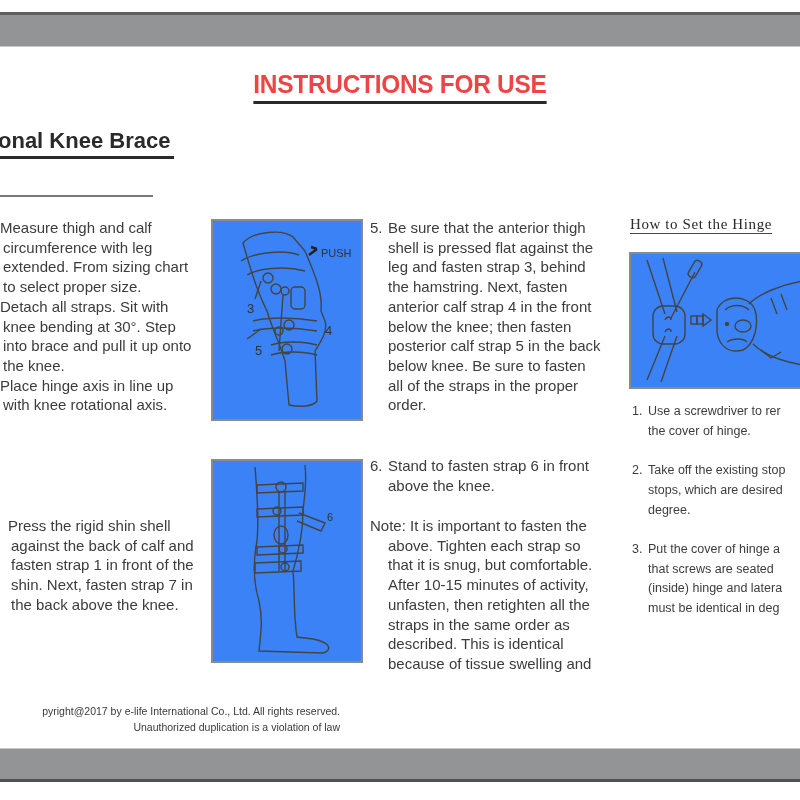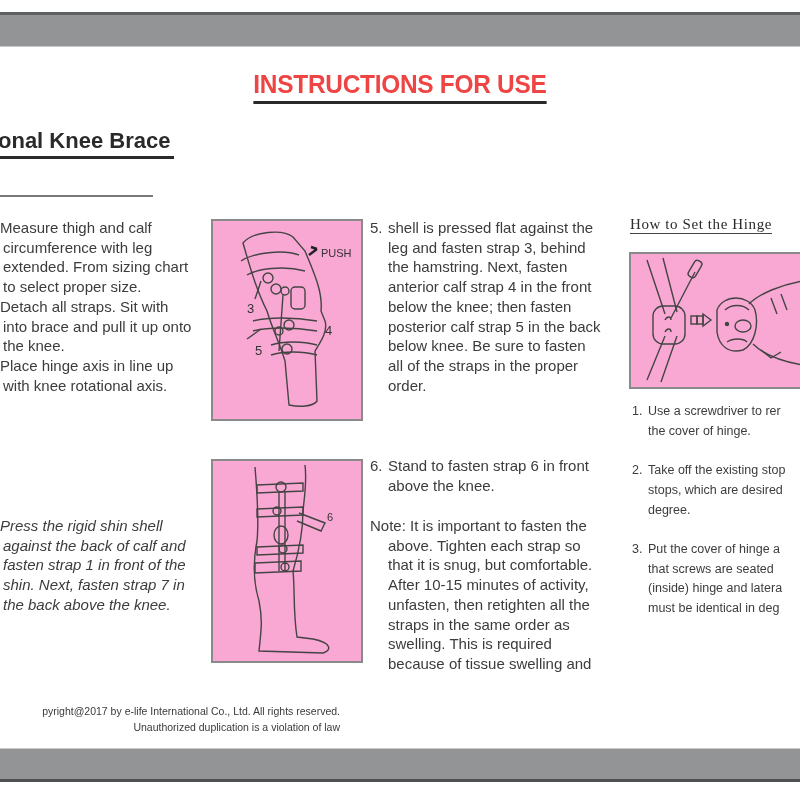--- a/index.html
+++ b/index.html
@@ -32,21 +32,21 @@
     }
 
     .text {
       position: absolute; font-size: 15px; line-height: 19.7px; color: #3c3c3c;
     }
     .text p { margin: 0; }
     .step { position: relative; padding-left: 18px; }
     .step .num { position: absolute; left: 0; top: 0; }
 
     .figure {
-      position: absolute; border: 2px solid #8a8a8a; background: #f9a8d4;
+      position: absolute; border: 2px solid #8a8a8a; background: #3b82f6;
     }
     .figure svg { position: absolute; left: 0; top: 0; }
 
     .copyright {
       position: absolute; left: 0; top: 703px; width: 340px; font-size: 10.5px; color: #3a3a3a;
       text-align: right; line-height: 16px;
     }
     .copyright .l1 { display:block; margin-left: -12px; white-space: nowrap; }
 
     .hinge-title {
@@ -66,27 +66,28 @@
 
 <div class="product-title">onal Knee Brace</div>
 <div class="sub-rule"></div>
 
 <div class="text" style="left:0px; top:218px; width:200px; white-space:nowrap;">
   <p>Measure thigh and calf</p>
   <p style="padding-left:3px">circumference with leg</p>
   <p style="padding-left:3px">extended. From sizing chart</p>
   <p style="padding-left:3px">to select proper size.</p>
   <p>Detach all straps. Sit with</p>
+  <p style="padding-left:3px">knee bending at 30°. Step</p>
   <p style="padding-left:3px">into brace and pull it up onto</p>
   <p style="padding-left:3px">the knee.</p>
   <p>Place hinge axis in line up</p>
   <p style="padding-left:3px">with knee rotational axis.</p>
 </div>
 
-<div class="text" style="left:0px; top:516px; width:200px; white-space:nowrap;font-style:italic;">
+<div class="text" style="left:8px; top:516px; width:200px; white-space:nowrap;">
   <p>Press the rigid shin shell</p>
   <p style="padding-left:3px">against the back of calf and</p>
   <p style="padding-left:3px">fasten strap 1 in front of the</p>
   <p style="padding-left:3px">shin. Next, fasten strap 7 in</p>
   <p style="padding-left:3px">the back above the knee.</p>
 </div>
 
 <div class="figure" style="left:211px; top:219px; width:148px; height:198px;">
   <svg width="148" height="198" viewBox="0 0 148 198">
     <g fill="none" stroke="#444" stroke-width="1.4">
@@ -133,20 +134,21 @@
       <path d="M66 30 L66 110"></path>
       <path d="M72 30 L72 110"></path>
     </g>
     <text x="114" y="60" font-family="Liberation Sans, sans-serif" font-size="11" fill="#333">6</text>
   </svg>
 </div>
 
 <div class="text" style="left:370px; top:218px; width:230px; white-space:nowrap;">
   <div class="step">
     <span class="num">5.</span>
+    <p>Be sure that the anterior thigh</p>
     <p>shell is pressed flat against the</p>
     <p>leg and fasten strap 3, behind</p>
     <p>the hamstring. Next, fasten</p>
     <p>anterior calf strap 4 in the front</p>
     <p>below the knee; then fasten</p>
     <p>posterior calf strap 5 in the back</p>
     <p>below knee. Be sure to fasten</p>
     <p>all of the straps in the proper</p>
     <p>order.</p>
   </div>
@@ -162,21 +164,21 @@
 
 <div class="text" style="left:370px; top:516px; width:230px; white-space:nowrap;">
   <div style="position:relative;">
     <span>Note:</span>
     <span>It is important to fasten the</span>
     <p style="padding-left:18px">above. Tighten each strap so</p>
     <p style="padding-left:18px">that it is snug, but comfortable.</p>
     <p style="padding-left:18px">After 10-15 minutes of activity,</p>
     <p style="padding-left:18px">unfasten, then retighten all the</p>
     <p style="padding-left:18px">straps in the same order as</p>
-    <p style="padding-left:18px">swelling. This is required</p>
+    <p style="padding-left:18px">described. This is identical</p>
     <p style="padding-left:18px">because of tissue swelling and</p>
   </div>
 </div>
 
 <div class="hinge-title">How to Set the Hinge</div>
 
 <div class="figure" style="left:629px; top:252px; width:180px; height:133px;">
   <svg width="180" height="133" viewBox="0 0 180 133">
     <g fill="none" stroke="#444" stroke-width="1.4">
       <path d="M16 6 L34 60 M32 4 L46 58"></path>

